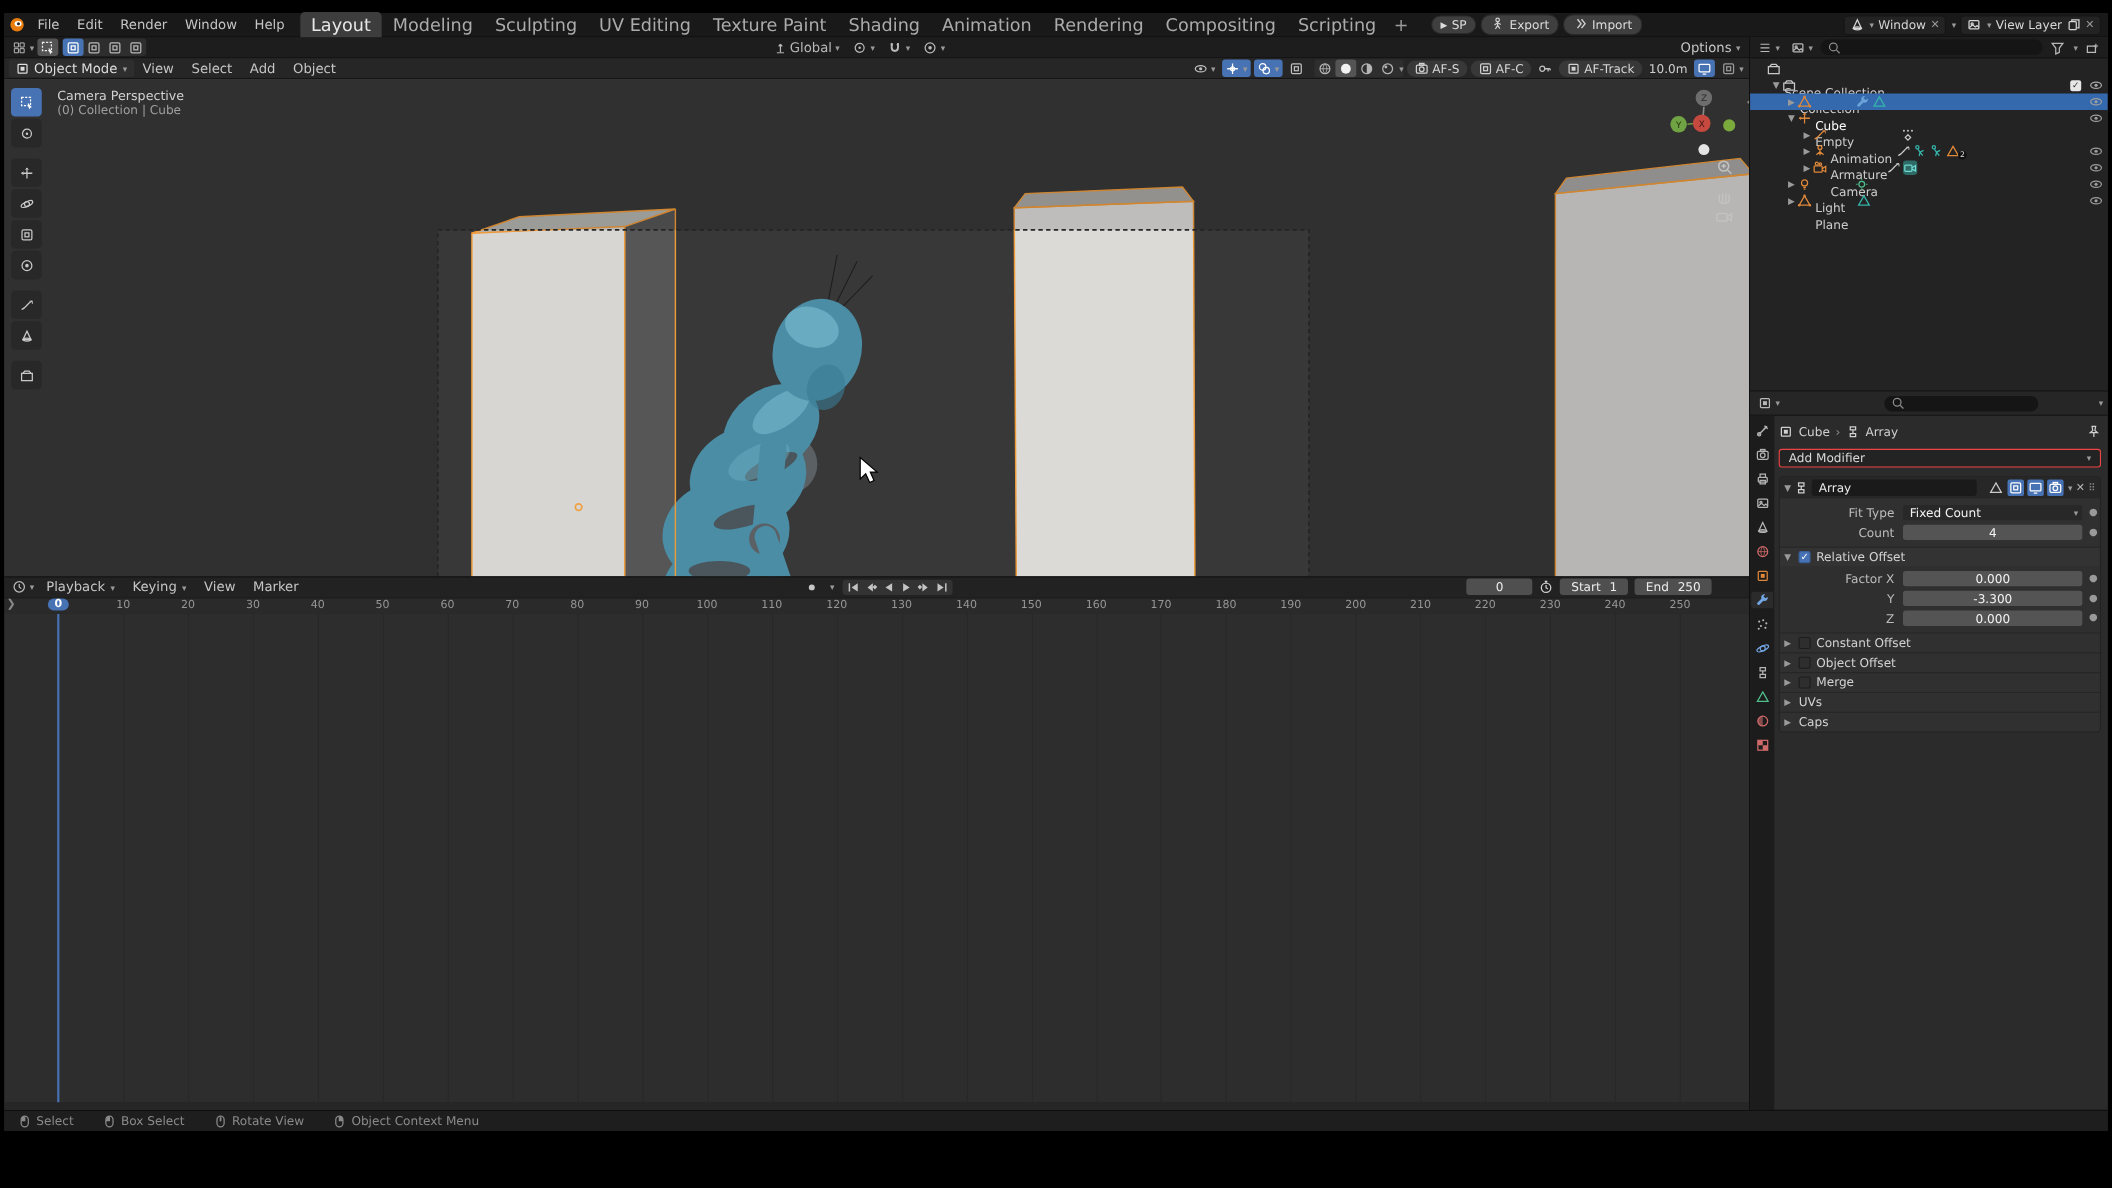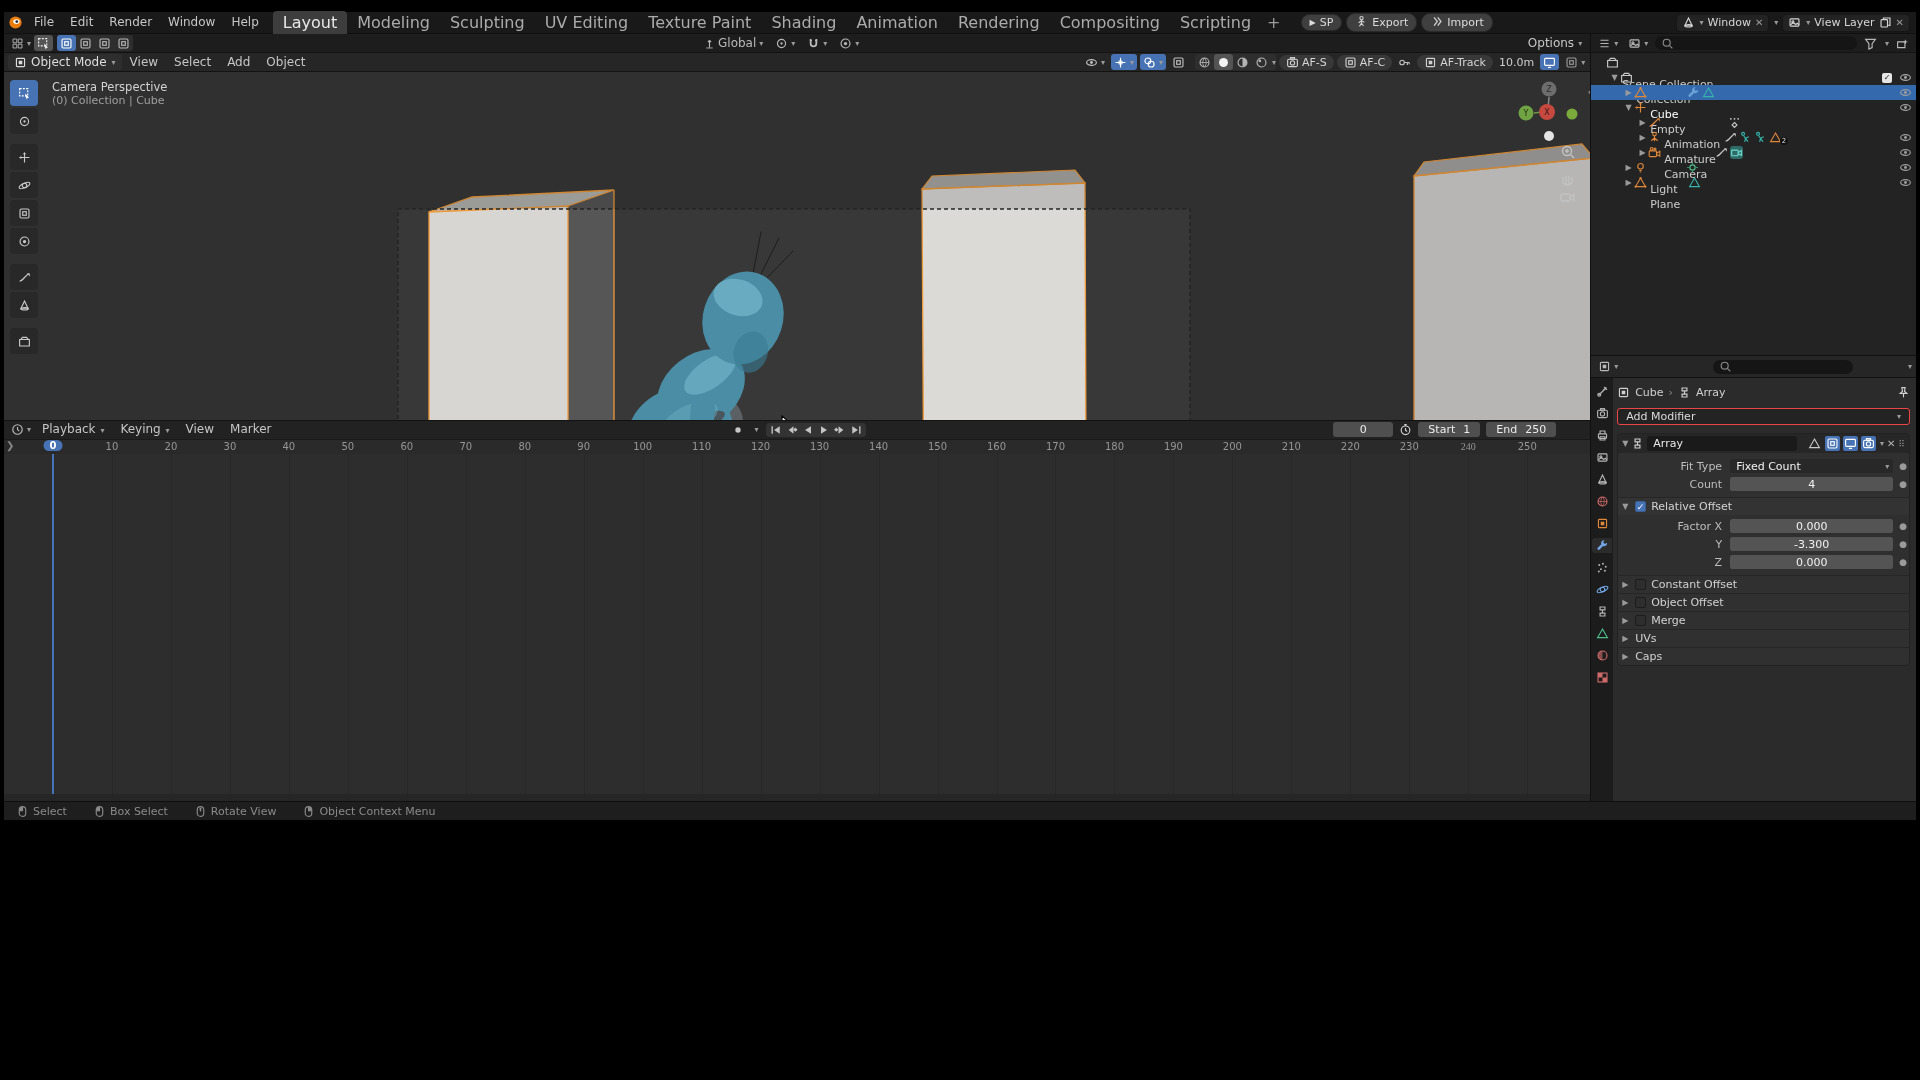--- a/index.html
+++ b/index.html
@@ -1,17 +1,17 @@
 <!DOCTYPE html>
 <html><head>
 <meta charset="utf-8">
 <style>
   * { margin:0; padding:0; box-sizing:border-box; }
   html,body { width:1920px; height:1080px; background:#000; font-family:"DejaVu Sans","Liberation Sans",sans-serif; overflow:hidden; }
-  #window { position:absolute; left:4px; top:12px; width:1912px; height:808px; background:#2b2b2b; display:flex; flex-direction:column; font-size:12px; color:#cfcfcf; }
+  #window { position:absolute; left:4px; top:12px; width:1912px; height:1016px; background:#2b2b2b; display:flex; flex-direction:column; font-size:12px; color:#cfcfcf; }
 
   
   #topbar { height:22px; background:#191919; display:flex; align-items:center; flex:0 0 22px; border-bottom:1px solid #101010; }
   #topbar .logo { width:22px; display:flex; justify-content:center; align-items:center; }
   .menu-item { padding:0 8px; color:#c6c6c6; font-size:12px; line-height:21px; cursor:default; }
   #workspace-tabs { display:flex; margin-left:6px; height:22px; align-items:center; }
   .ws-tab { padding:2px 10px; color:#ababab; font-size:16px; border-radius:4px 4px 0 0; }
   .ws-tab.active { background:#3d3d3d; color:#e8e8e8; }
   .ws-tab.plus { color:#9a9a9a; padding:2px 6px; }
   #addon-buttons { display:flex; gap:4px; margin-left:14px; align-items:center; }
@@ -712,21 +712,21 @@
           <span class="tick" style="left:874.58px;">140</span>
           <span class="tick" style="left:933.5500000000001px;">150</span>
           <span class="tick" style="left:992.52px;">160</span>
           <span class="tick" style="left:1051.49px;">170</span>
           <span class="tick" style="left:1110.46px;">180</span>
           <span class="tick" style="left:1169.43px;">190</span>
           <span class="tick" style="left:1228.4px;text-align:right;">200</span>
           <span class="tick" style="left:1287.3700000000001px;">210</span>
           <span class="tick" style="left:1346.3400000000001px;">220</span>
           <span class="tick" style="left:1405.31px;">230</span>
-          <span class="tick" style="left:1464.28px;font-family:Liberation Serif, serif;">240</span>
+          <span class="tick" style="left:1464.28px;">240</span>
           <span class="tick" style="left:1523.25px;">250</span>
         </div>
       <div id="tl-body">
           <div class="tl-grid" style="left:49px;"></div>
           <div class="tl-grid" style="left:107.97px;"></div>
           <div class="tl-grid" style="left:166.94px;"></div>
           <div class="tl-grid" style="left:225.91px;"></div>
           <div class="tl-grid" style="left:284.88px;"></div>
           <div class="tl-grid" style="left:343.85px;"></div>
           <div class="tl-grid" style="left:402.82px;"></div>

